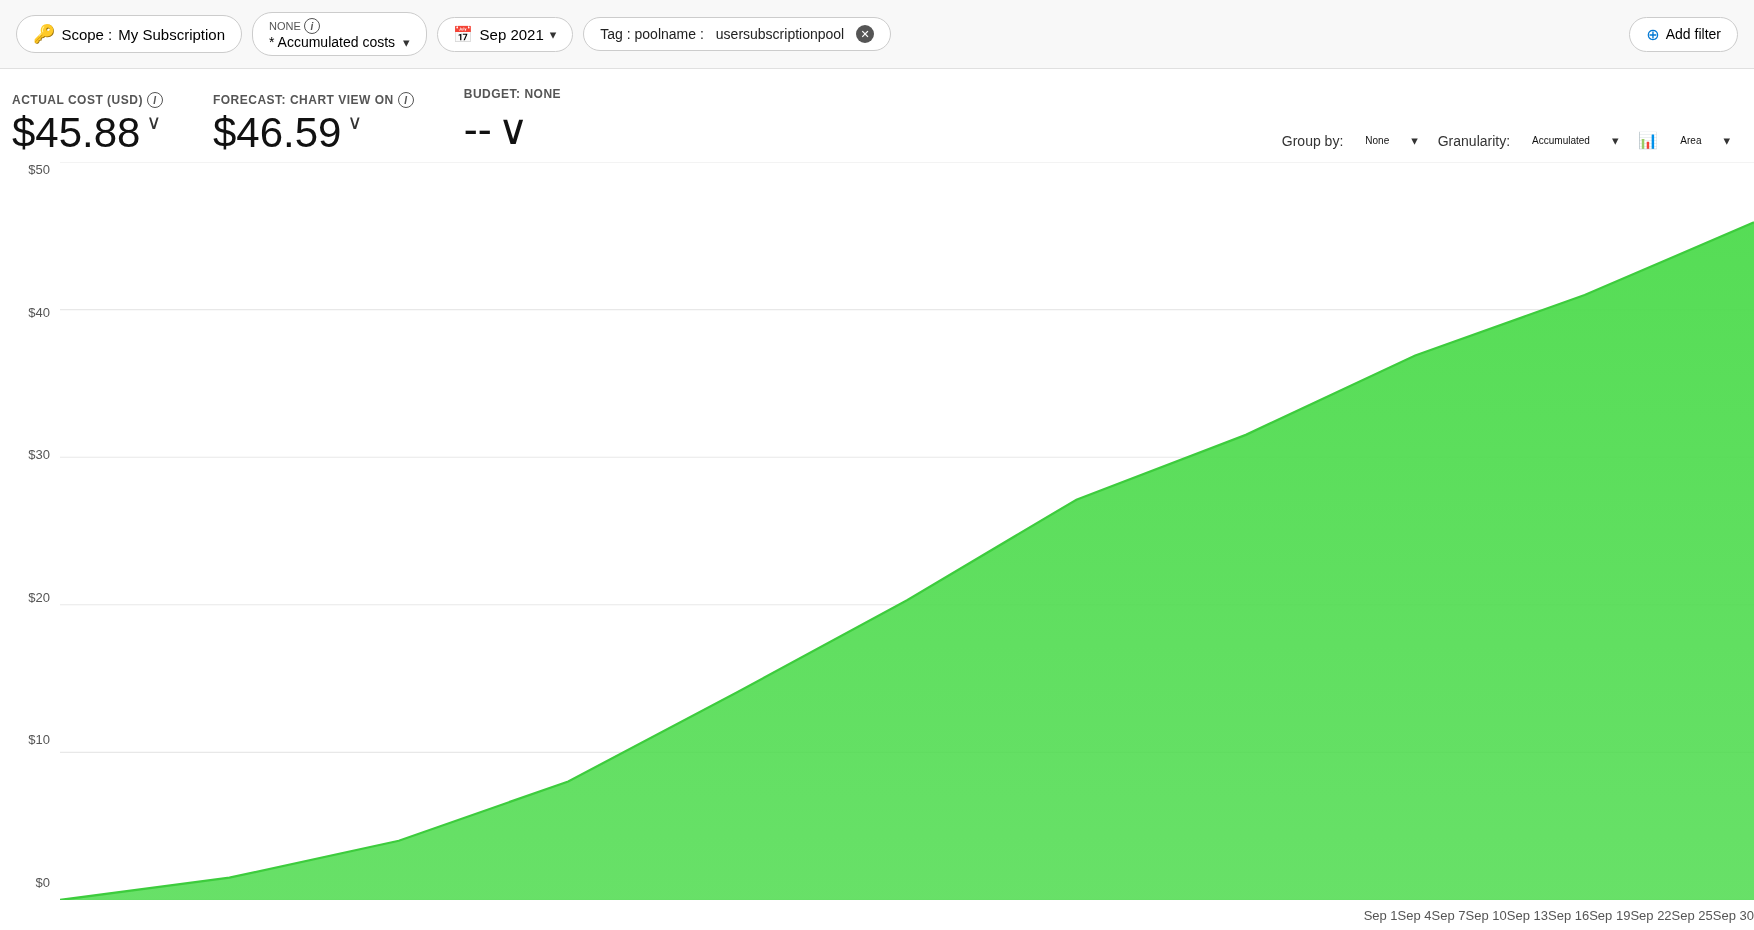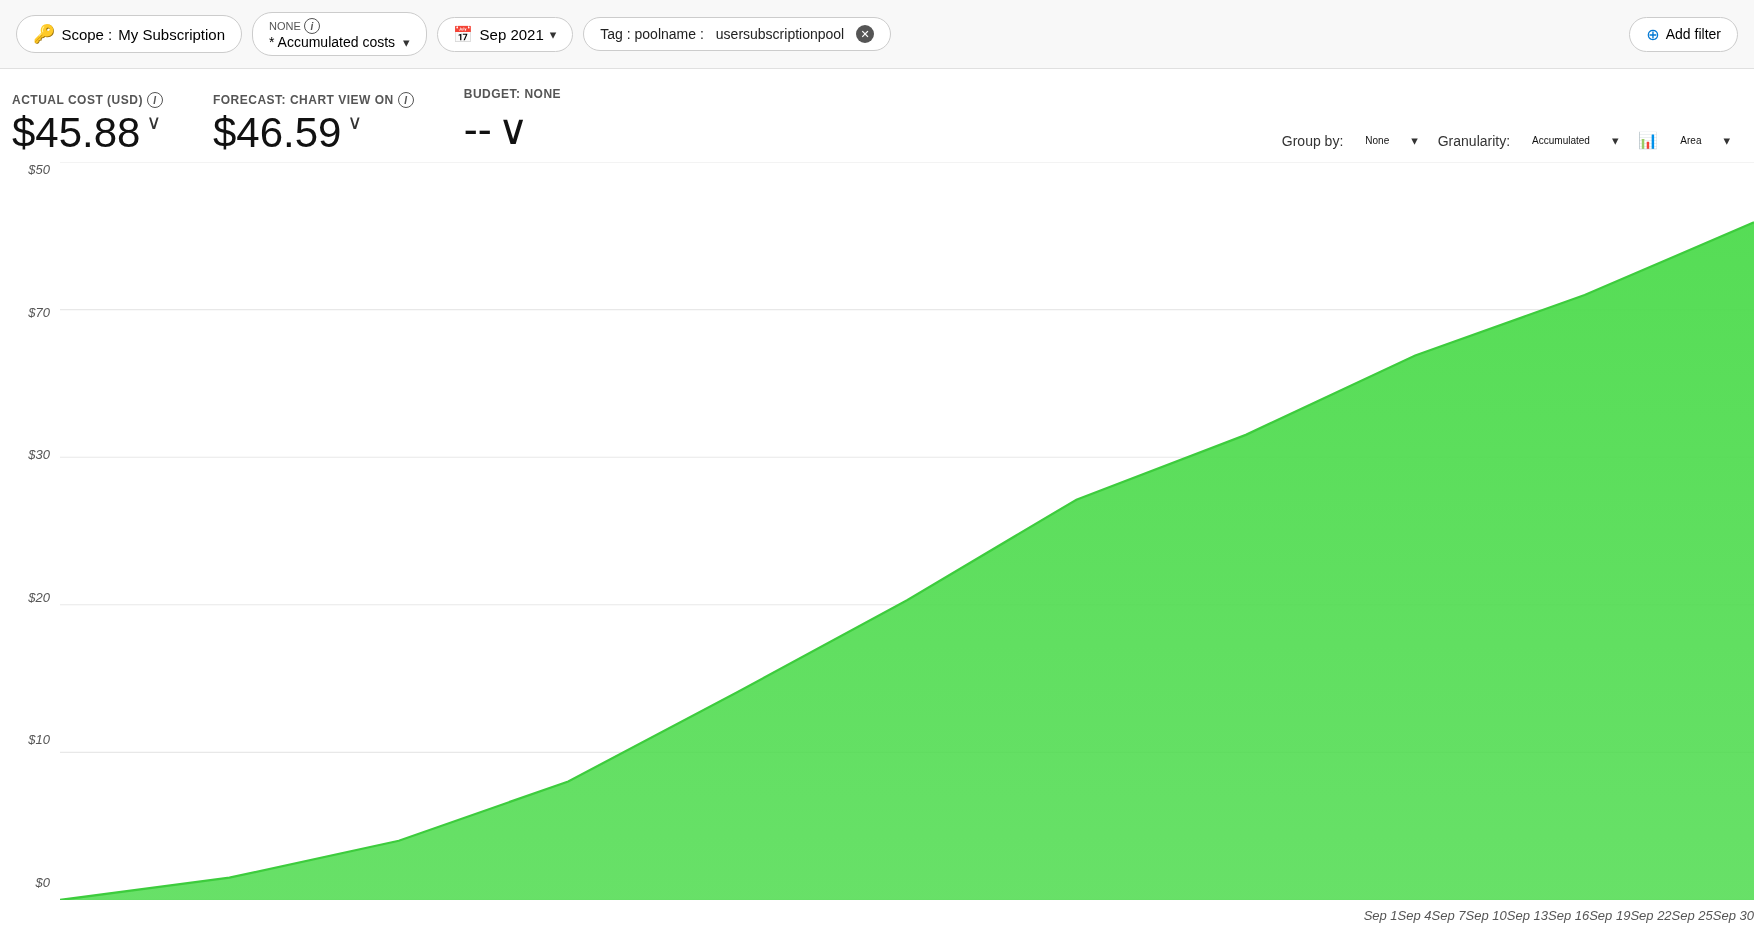--- a/index.html
+++ b/index.html
@@ -260,21 +260,20 @@
       display: flex;
       flex-direction: column;
       height: 930px;
     }
 
     .bottom-section {
       flex: 1;
       position: relative;
       padding-left: 70px;
       padding-right: 8px;
-      font-style: italic;
     }
   </style>
 </head>
 <body>
 
 <div class="full-layout">
 
   <div class="toolbar">
     <button class="pill-btn">
       <span class="key-icon">🔑</span>
@@ -363,21 +362,21 @@
         <span class="control-value">Area</span>
         <span class="chevron">▾</span>
       </div>
     </div>
   </div>
 
   <div class="bottom-section">
 
     <div class="y-axis">
       <span class="y-label">$50</span>
-      <span class="y-label">$70</span>
+      <span class="y-label">$40</span>
       <span class="y-label">$30</span>
       <span class="y-label">$20</span>
       <span class="y-label">$10</span>
       <span class="y-label">$0</span>
     </div>
 
     <div class="chart-svg-wrapper">
       <svg class="chart-svg" viewBox="0 0 1640 660" preserveAspectRatio="none">
 
         <line class="grid-line" x1="0" y1="0" x2="1640" y2="0"></line>

